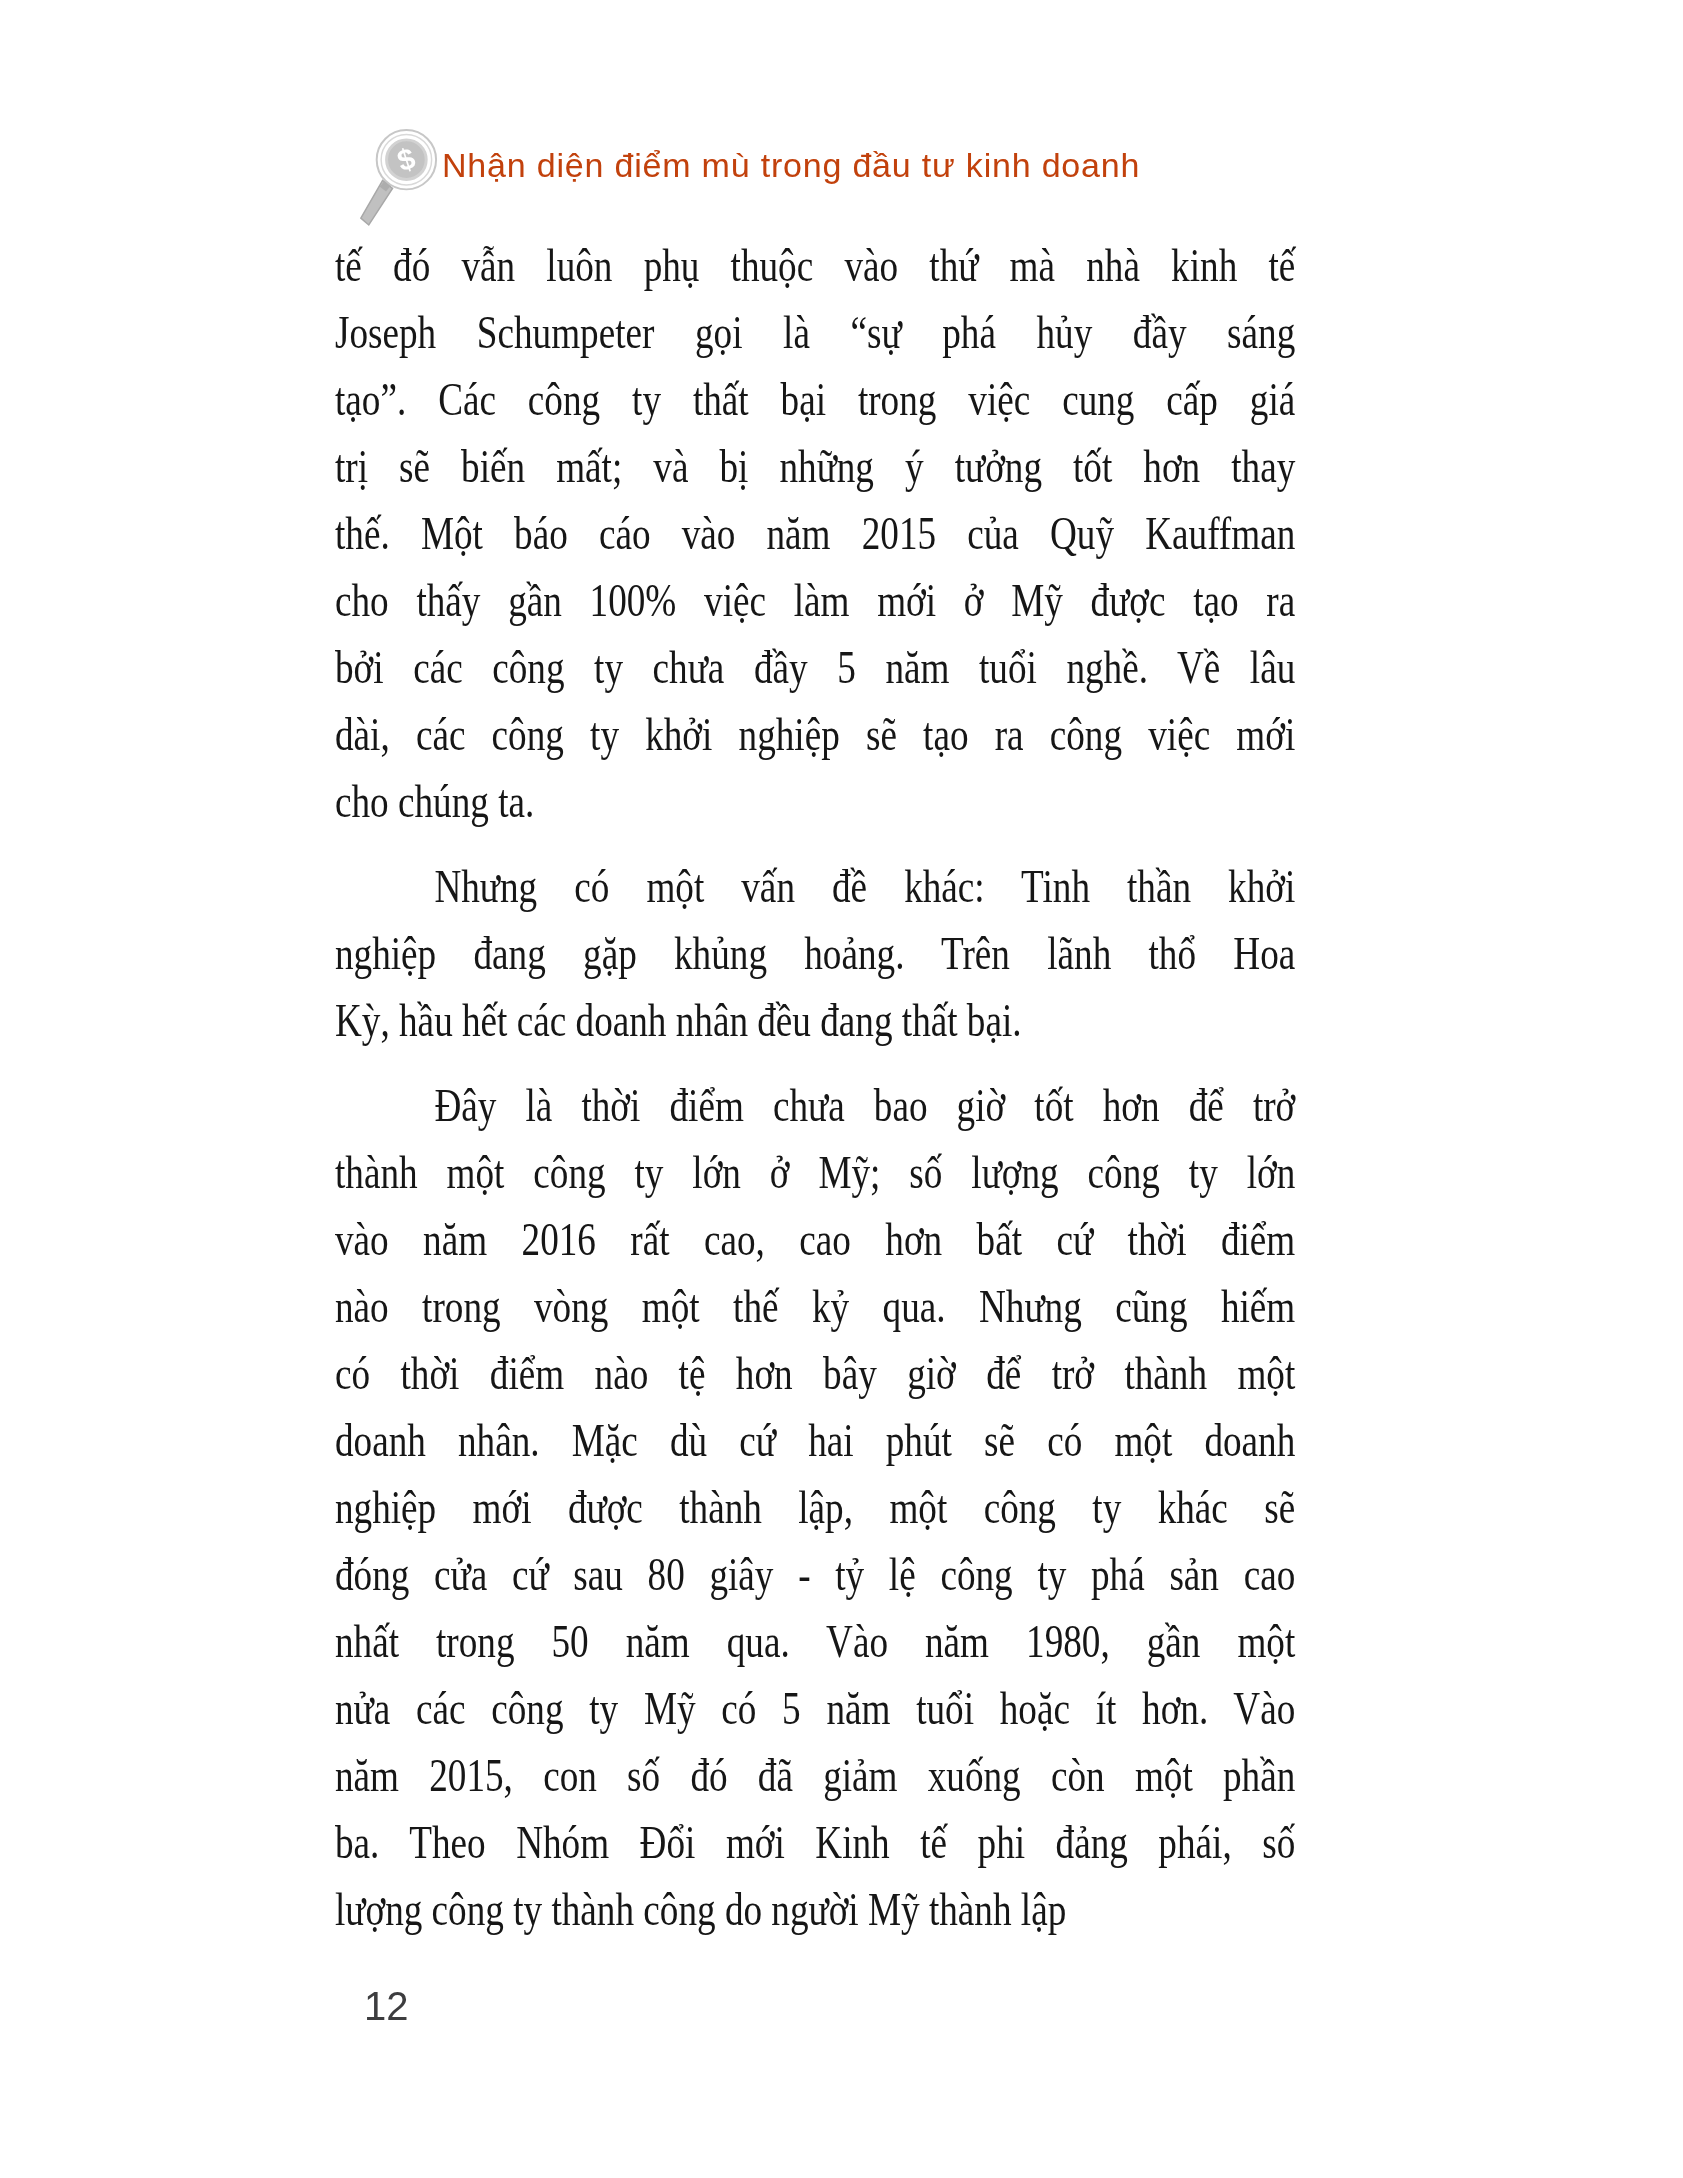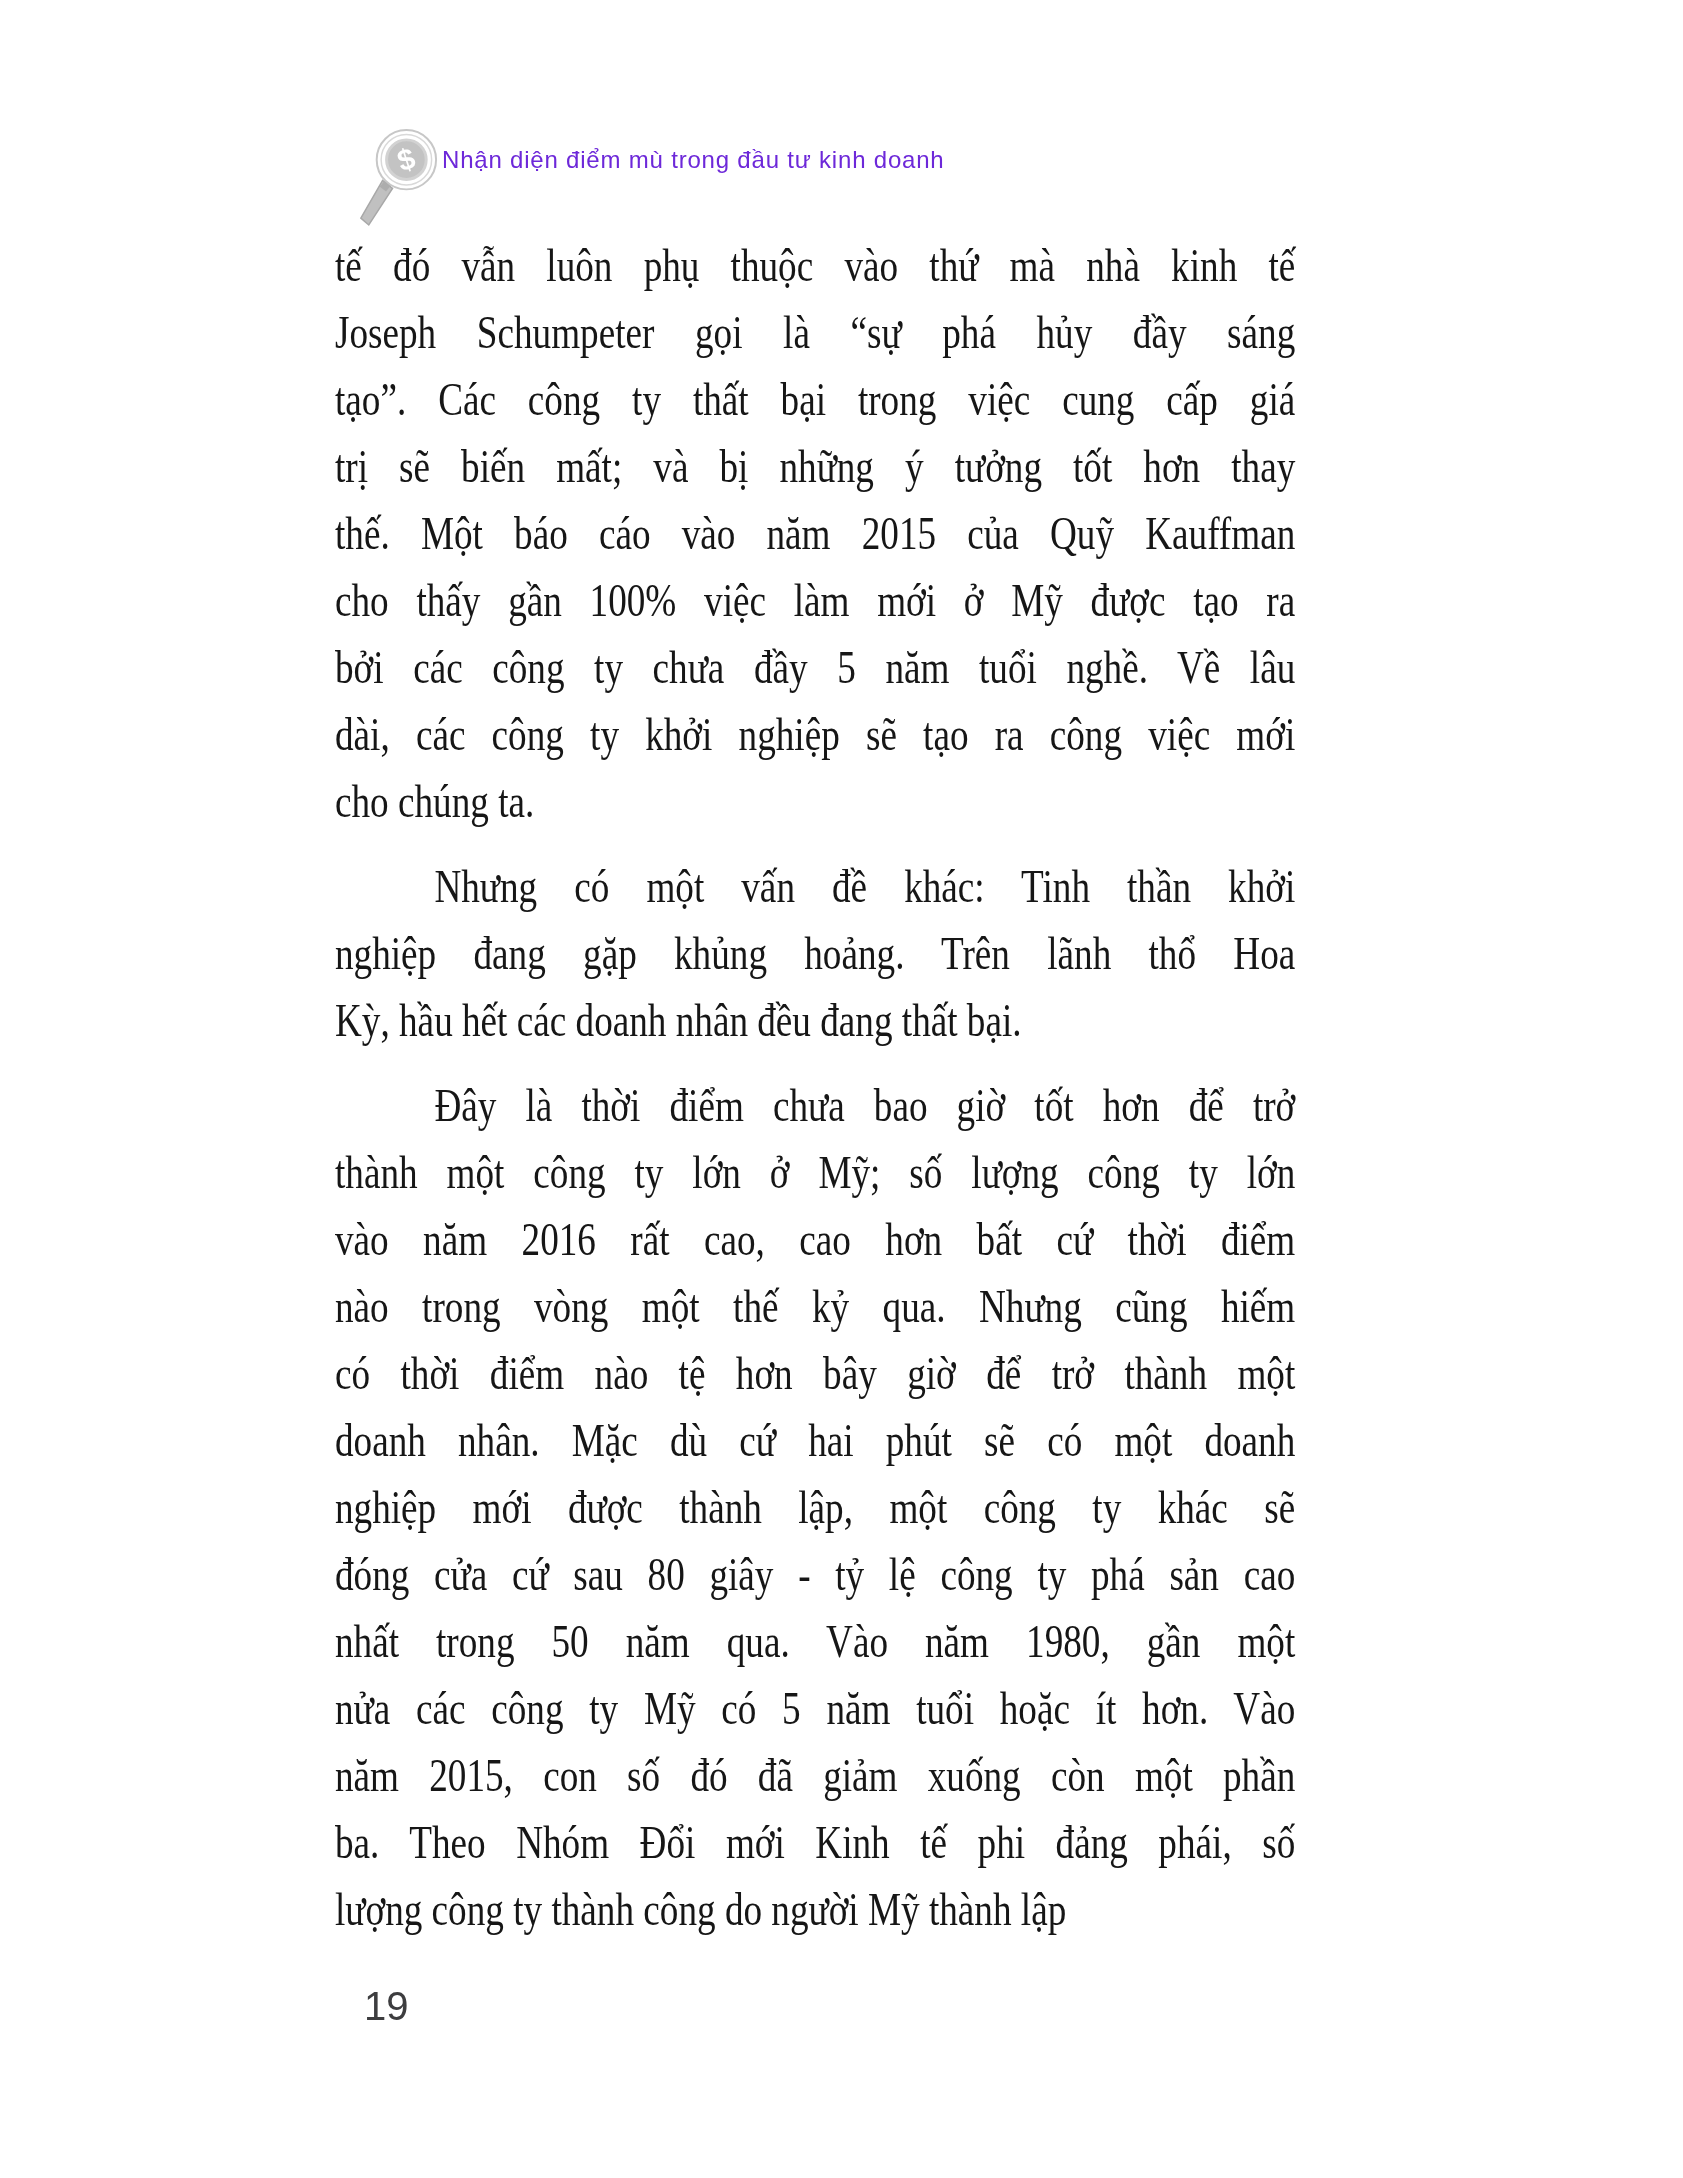--- a/index.html
+++ b/index.html
@@ -17,24 +17,24 @@
     left: 347px;
     top: 123px;
     width: 97px;
     height: 107px;
   }
   .header-title {
     position: absolute;
     left: 442px;
     top: 146px;
     font-family: "Liberation Sans", sans-serif;
-    font-size: 24px;
+    font-size: 34px;
     font-weight: 400;
     letter-spacing: 0.8px;
-    color: #6d28d9;
+    color: #c2410c;
     white-space: nowrap;
   }
   
   .body-text {
     position: absolute;
     left: 335px;
     top: 232px;
     width: 1188px;
     transform: scaleX(0.8083);
     transform-origin: 0 0;
@@ -113,16 +113,16 @@
         <div class="line">nghiệp mới được thành lập, một công ty khác sẽ</div>
         <div class="line">đóng cửa cứ sau 80 giây - tỷ lệ công ty phá sản cao</div>
         <div class="line">nhất trong 50 năm qua. Vào năm 1980, gần một</div>
         <div class="line">nửa các công ty Mỹ có 5 năm tuổi hoặc ít hơn. Vào</div>
         <div class="line">năm 2015, con số đó đã giảm xuống còn một phần</div>
         <div class="line">ba. Theo Nhóm Đổi mới Kinh tế phi đảng phái, số</div>
         <div class="line last">lượng công ty thành công do người Mỹ thành lập</div>
       </div>
     </div>
 
-  <div class="page-number">19</div>
+  <div class="page-number">12</div>
 
 </div>
 
 
 </body></html>

